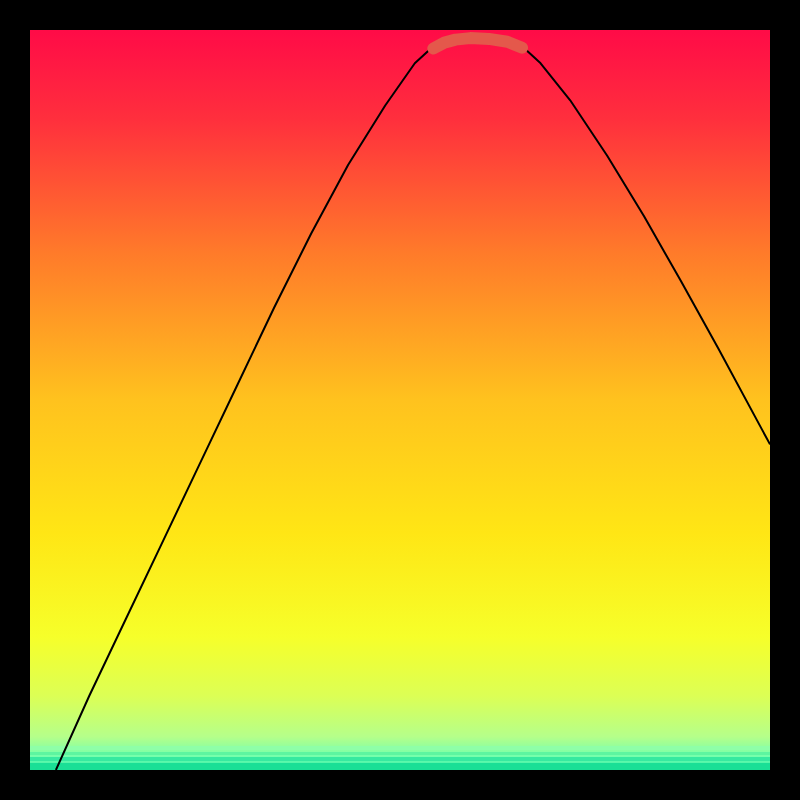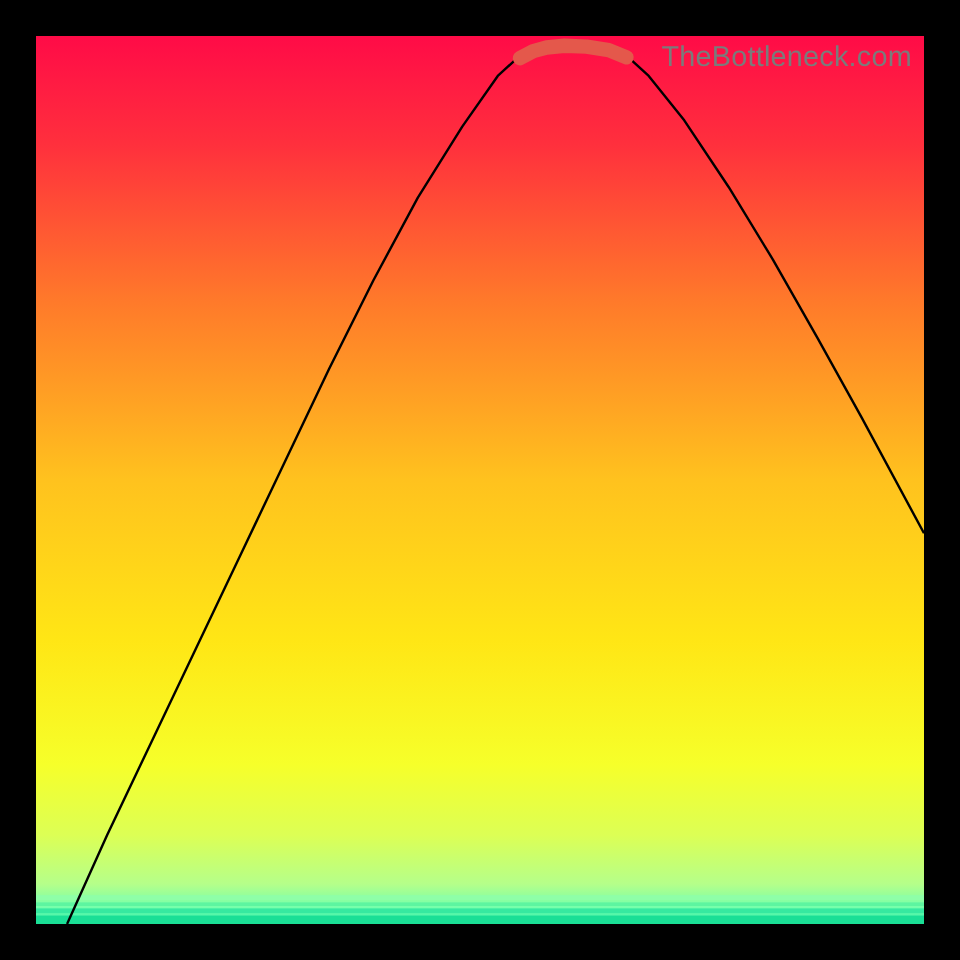--- a/index.html
+++ b/index.html
@@ -41,21 +41,20 @@
   svg {
     display: block;
   }
 </style>
 </head>
 <body>
 
 <div class="frame">
   <div class="plot">
 
-    <div class="watermark">TheBottleneck.com</div>
 
     <svg id="chart-svg" width="740" height="740" viewBox="0 0 740 740" preserveAspectRatio="none">
 
       <defs>
         <linearGradient id="bg-grad" x1="0" y1="0" x2="0" y2="1">
             <stop offset="0.00%" stop-color="#ff0b47"></stop>
             <stop offset="12.00%" stop-color="#ff2f3d"></stop>
             <stop offset="30.00%" stop-color="#ff7a2a"></stop>
             <stop offset="50.00%" stop-color="#ffc21e"></stop>
             <stop offset="68.00%" stop-color="#ffe615"></stop>

